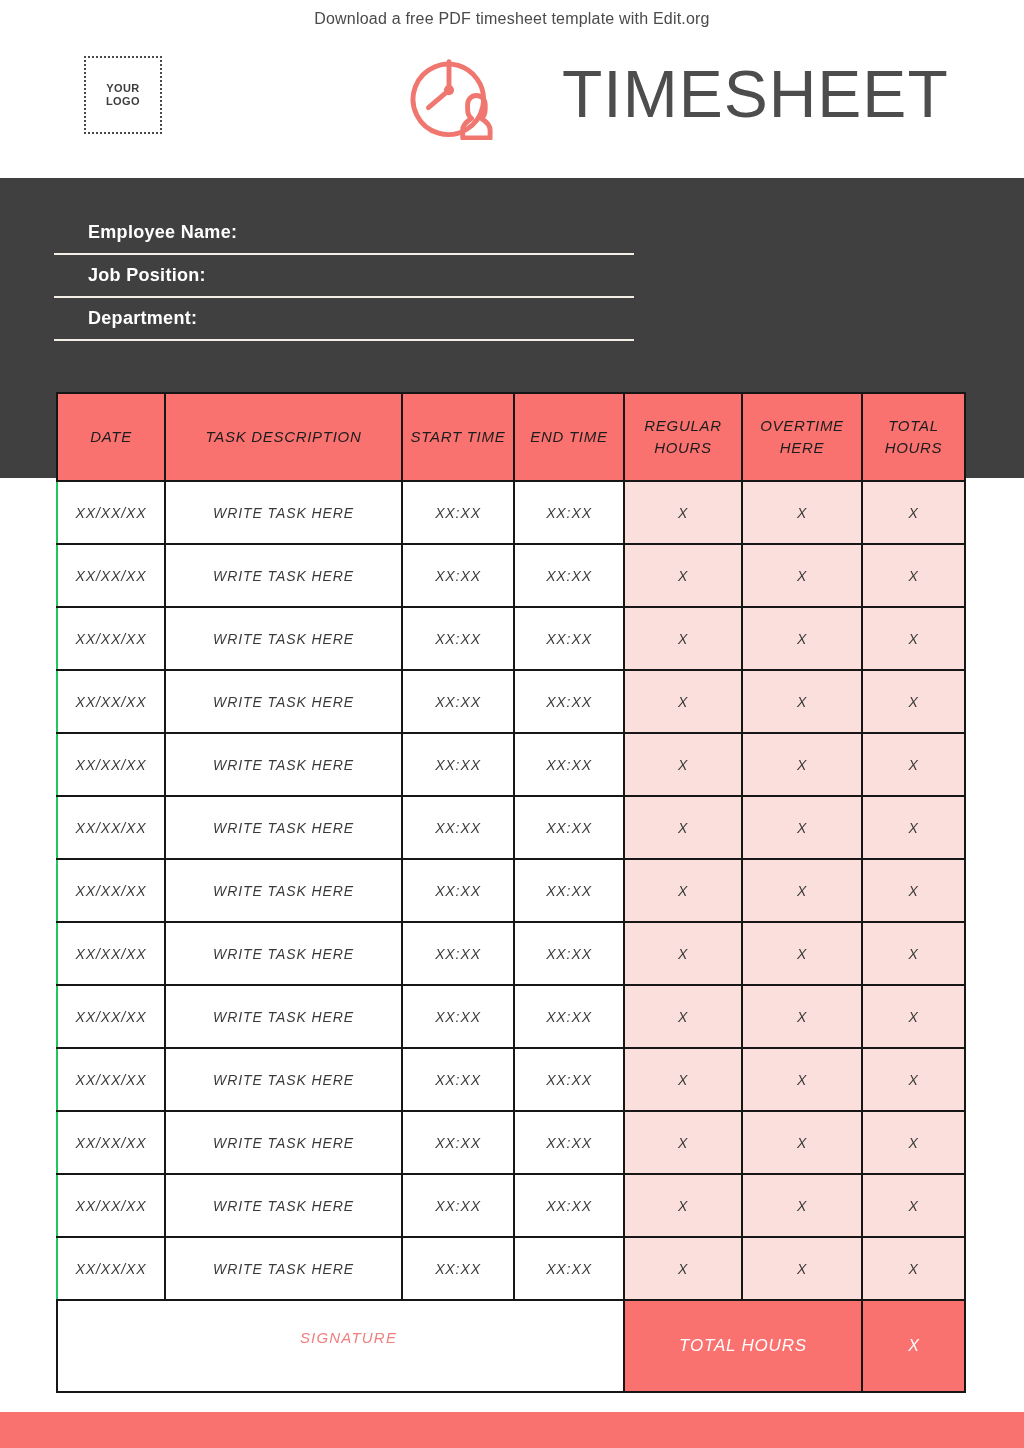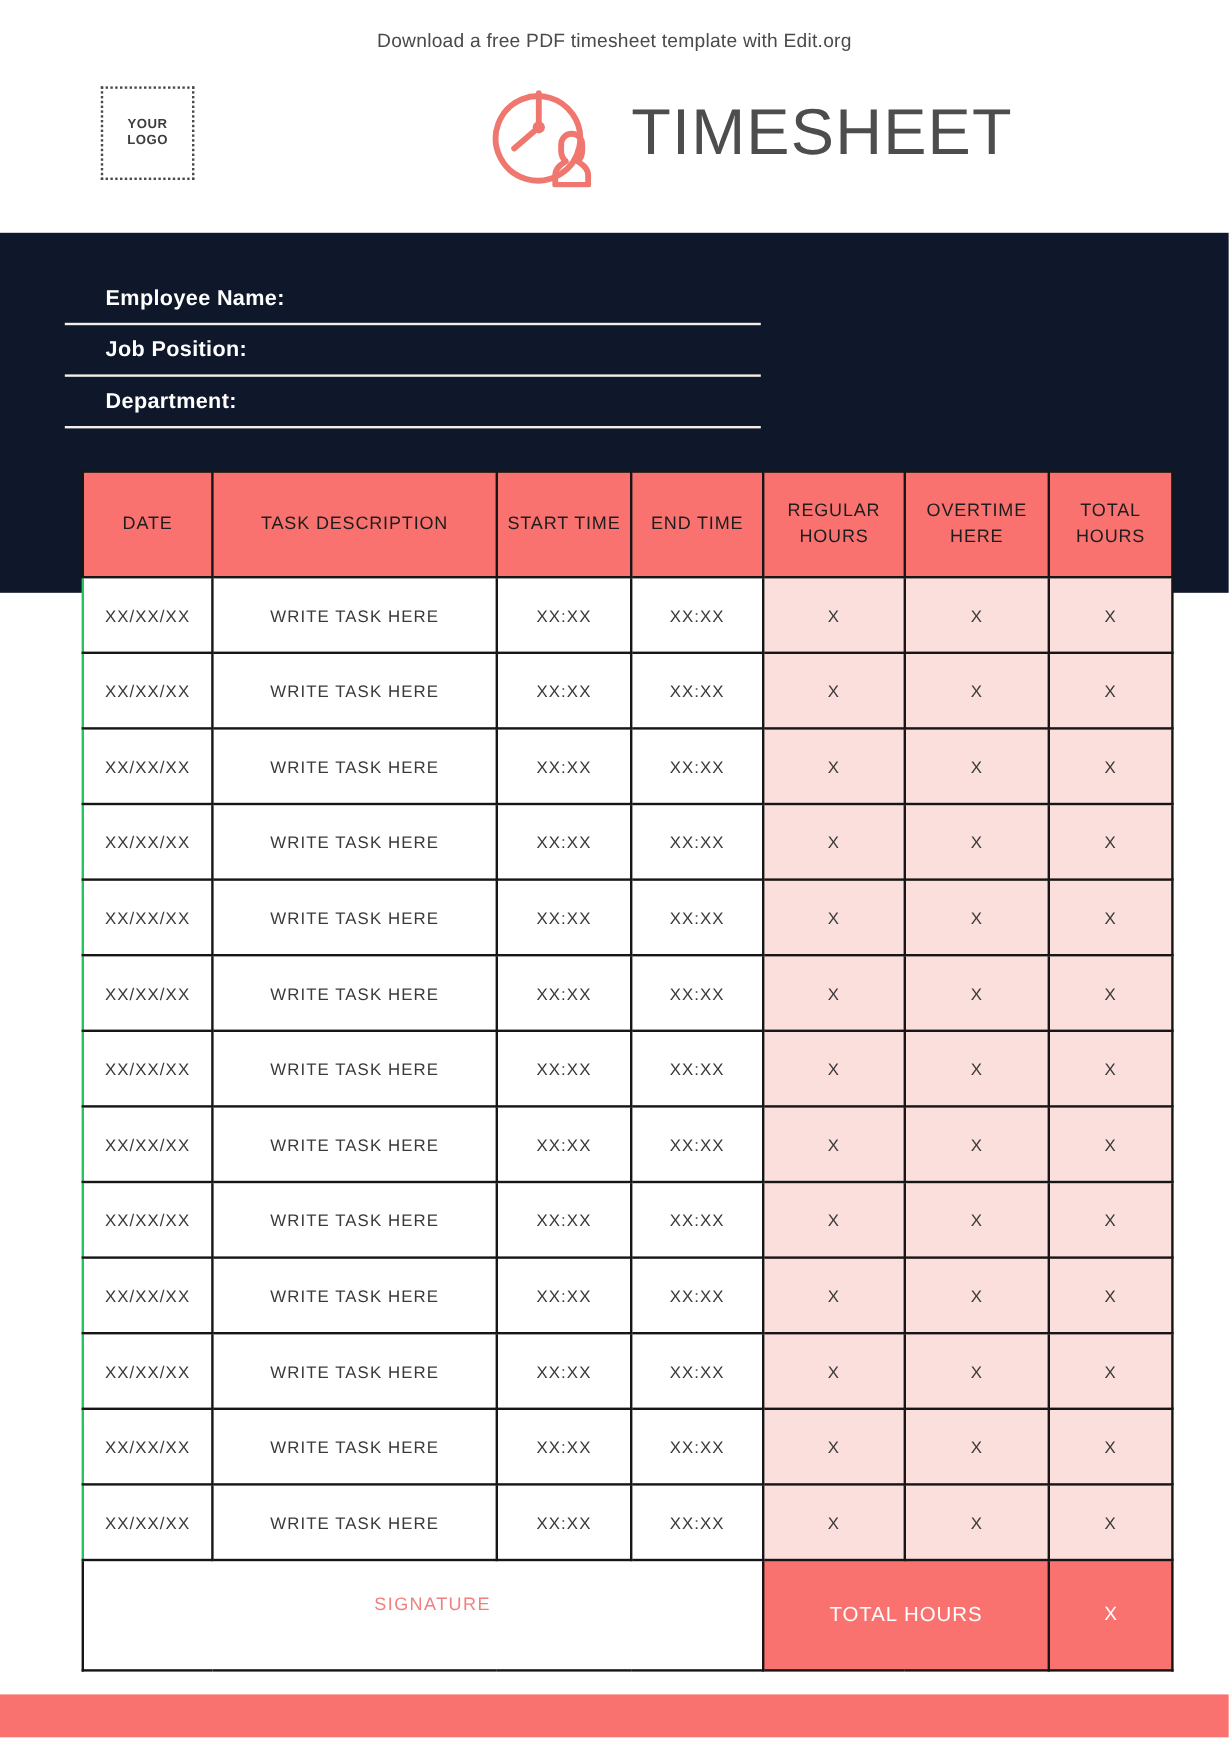--- a/index.html
+++ b/index.html
@@ -13,21 +13,20 @@
     position: relative;
   }
 
   
   .promo-bar {
     height: 38px;
     display: flex;
     align-items: center;
     justify-content: center;
     background: #ffffff;
-    margin-top: 16px;
   }
   .promo-text {
     font-size: 16px;
     color: #4a4a4a;
     letter-spacing: 0.2px;
   }
 
   
   .masthead {
     height: 140px;
@@ -58,32 +57,33 @@
   .brand-wrap {
     position: absolute;
     left: 400px;
     top: 10px;
     display: flex;
     align-items: center;
     gap: 28px;
   }
   .clock-icon { width: 98px; height: 92px; display: block; }
   .doc-title {
-    font-size: 54px;
+    font-size: 66px;
     font-weight: 300;
     color: #4d4d4d;
     letter-spacing: 1px;
     line-height: 1;
+    margin-left: 36px;
   }
 
   
   .info-panel {
     position: relative;
     height: 300px;
-    background: #0f172a;
+    background: #404040;
     padding: 28px 54px 0 54px;
     display: flex;
     justify-content: space-between;
   }
   .fields { width: 580px; padding-top: 6px; }
   .field-row { margin-bottom: 0; }
   .field-label {
     font-size: 18px;
     font-weight: bold;
     color: #ffffff;
@@ -112,23 +112,24 @@
     font-size: 15px;
     font-weight: bold;
     color: #ffffff;
     letter-spacing: 0.3px;
     line-height: 1.55;
   }
 
   
   .sheet {
     position: absolute;
-    left: 68px;
+    left: 56px;
     top: 392px;
     width: 848px;
+    font-style: italic;
   }
   table.timesheet {
     width: 100%;
     border-collapse: collapse;
     table-layout: fixed;
   }
   table.timesheet th,
   table.timesheet td {
     border: 2px solid #161616;
     text-align: center;

